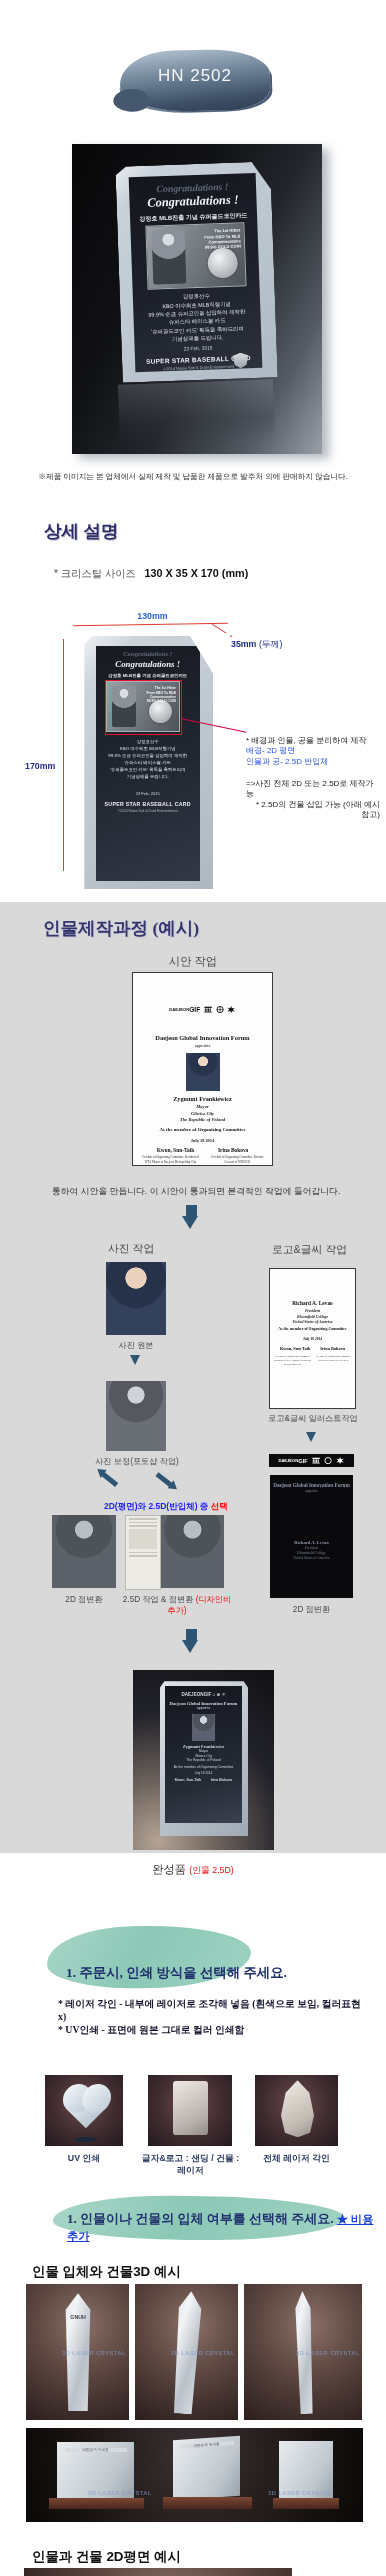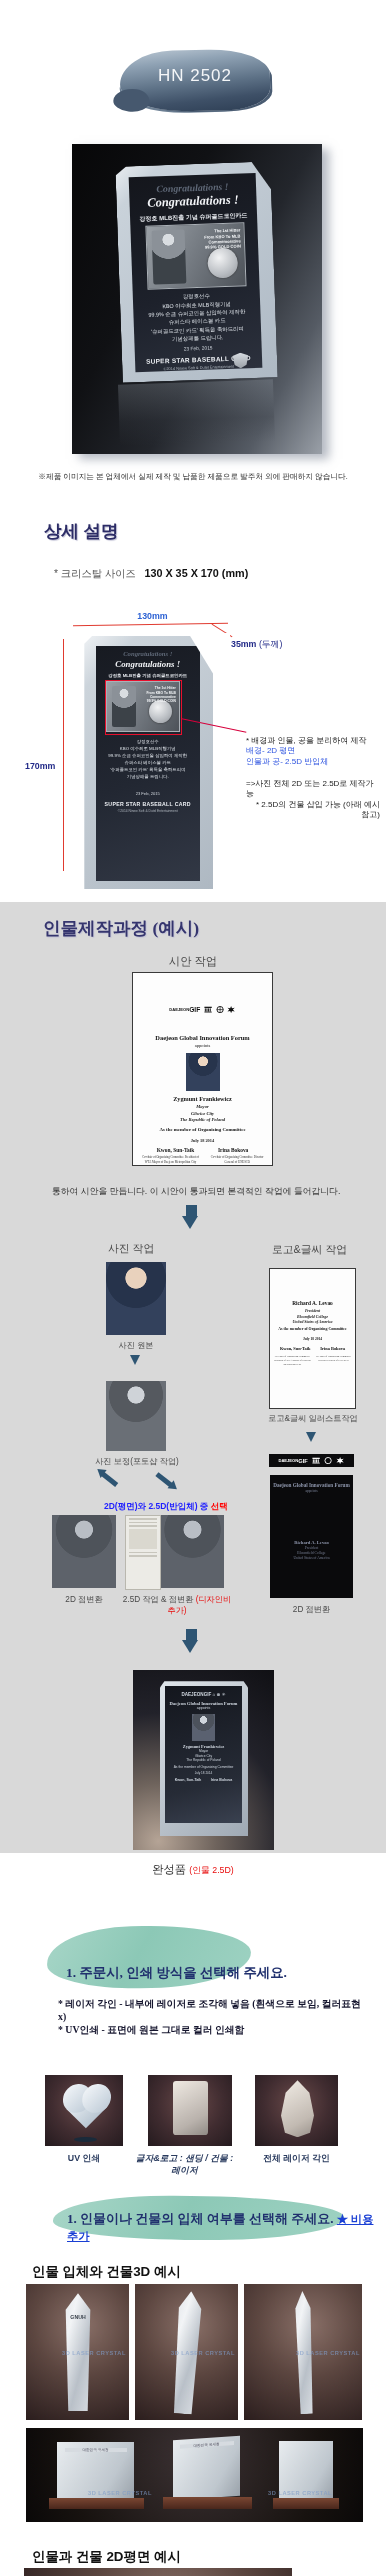--- a/index.html
+++ b/index.html
@@ -457,21 +457,21 @@
     <div class="heart" style="position:absolute;left:23px;top:15.5px;transform:rotate(-45deg) scale(.8);"></div>
     <div style="position:absolute;left:29px;bottom:4.1px;width:23px;height:5.2px;background:#1a2a3a;border-radius:50%;"></div>
   </div>
   <div class="shot plum" style="left:148px;top:2075px;width:84px;height:71px;">
     <div class="plaque" style="position:absolute;left:25px;top:6.2px;width:35px;height:54px;"></div>
   </div>
   <div class="shot plum" style="left:255px;top:2075px;width:83px;height:71px;">
     <div class="flame" style="position:absolute;left:26px;top:5.2px;width:33px;height:57px;"></div>
   </div>
   <div class="ex-row-cap" style="left:45px;top:2153px;width:78px;">UV 인쇄</div>
-  <div class="ex-row-cap" style="left:132px;top:2153px;width:105px;font-style:italic;">글자&amp;로고 : 샌딩 / 건물 : 레이저</div>
+  <div class="ex-row-cap" style="left:138px;top:2153px;width:105px;">글자&amp;로고 : 샌딩 / 건물 : 레이저</div>
   <div class="ex-row-cap" style="left:255px;top:2153px;width:83px;">전체 레이저 각인</div>
 
   <div class="brush-teal b2"></div>
   <div class="opt-title" style="left:67px;top:2210px;font-size:13px;">
     <span>1. 인물이나 건물의 입체 여부를 선택해 주세요.  </span><span class="link-extra" style="font-size:11.3px;">★ 비용 추가</span>
   </div>
 
   <div class="ex3d-title" style="top:2263px;">인물 입체와 건물3D 예시</div>
 
   <div class="shot mauve" style="left:26px;top:2284px;width:103px;height:136px;">

